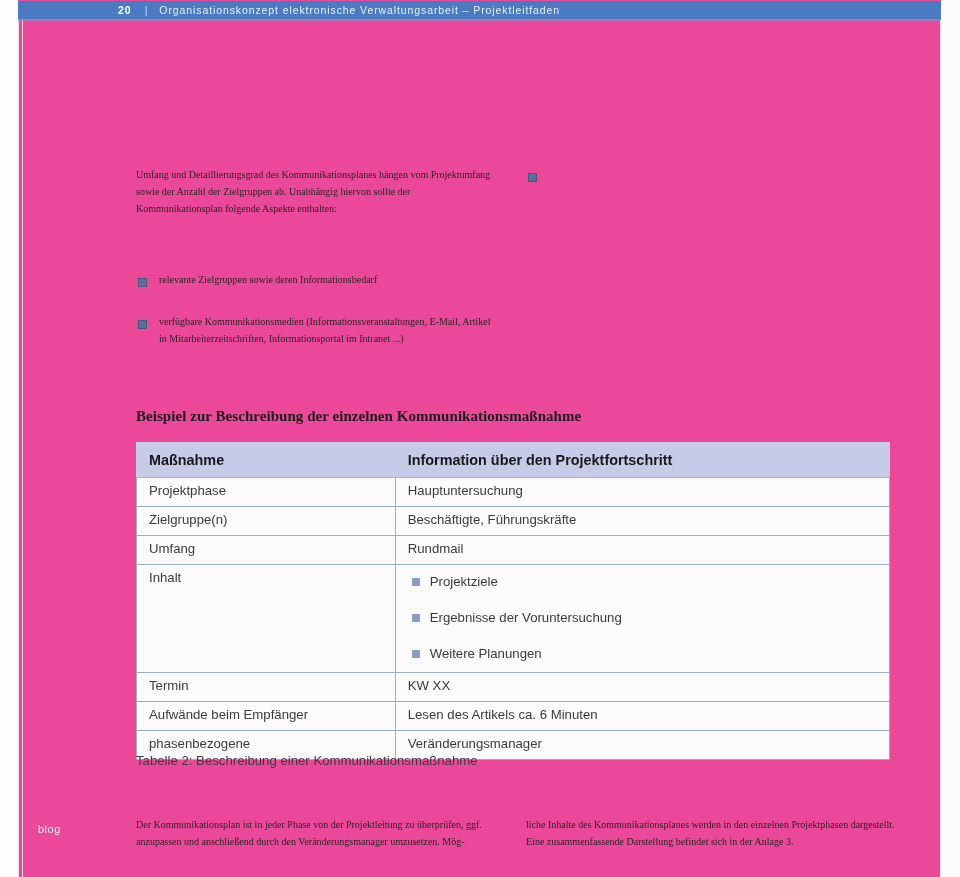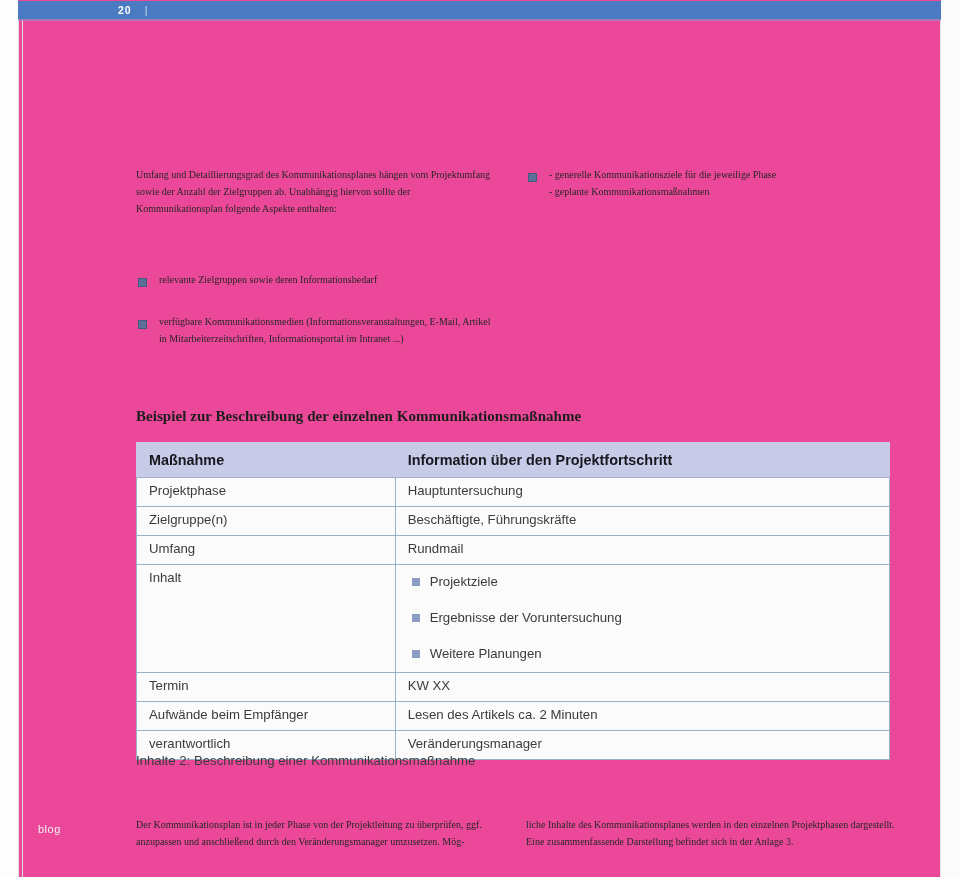--- a/index.html
+++ b/index.html
@@ -219,20 +219,21 @@
   <div class="page-edge-left"></div>
   <div class="page-edge-right"></div>
   <div class="gutter-line a"></div>
   <div class="gutter-line b"></div>
   <div class="gutter-line c"></div>
 
   <div class="header-bar">
     <div class="hdr-inner">
       <span class="pagenum">20</span>
       <span class="sep">|</span>
+      <span class="hdr-title">Organisationskonzept elektronische Verwaltungsarbeit – Projektleitfaden</span>
     </div>
   </div>
   <div class="header-underline"></div>
 
   <div class="content">
 
     <div class="col-left body-text" style="top:166px;">
       <p style="margin:0;">Umfang und Detaillierungsgrad des Kommunikationsplanes hängen vom Projektumfang sowie der Anzahl der Zielgruppen ab. Unabhängig hiervon sollte der Kommunikationsplan folgende Aspekte enthalten:</p>
     </div>
 
@@ -246,24 +247,20 @@
     <div class="col-left body-text" style="top:313px;">
       <div class="bullet-row">
         <span class="bullet-sq"></span>
         <span>verfügbare Kommunikationsmedien (Informationsveranstaltungen, E-Mail, Artikel in Mitarbeiterzeitschriften, Informationsportal im Intranet ...)</span>
       </div>
     </div>
 
     <div class="col-right body-text" style="top:166px;">
       <div class="bullet-row">
         <span class="bullet-sq"></span>
-      </div>
-      <div class="bullet-row" style="padding-left:23px;">
-        <div class="dash-row">- generelle Kommunikationsziele für die jeweilige Phase</div>
-        <div class="dash-row">- geplante Kommunikationsmaßnahmen</div>
       </div>
     </div>
 
     <div class="table-caption-top">Beispiel zur Beschreibung der einzelnen Kommunikationsmaßnahme</div>
 
     <table class="tbl">
       <colgroup>
           <col class="c1">
           <col class="c2">
         </colgroup>
@@ -295,30 +292,30 @@
               <li><span class="sq"></span><span>Weitere Planungen</span></li>
             </ul>
           </td>
         </tr>
         <tr>
           <td>Termin</td>
           <td>KW XX</td>
         </tr>
         <tr>
           <td>Aufwände beim Empfänger</td>
-          <td>Lesen des Artikels ca. 2 Minuten</td>
-        </tr>
-        <tr>
-          <td>verantwortlich</td>
+          <td>Lesen des Artikels ca. 6 Minuten</td>
+        </tr>
+        <tr>
+          <td>phasenbezogene</td>
           <td>Veränderungsmanager</td>
         </tr>
       </tbody>
     </table>
 
-    <div class="table-caption-bottom">Inhalte 2: Beschreibung einer Kommunikationsmaßnahme</div>
+    <div class="table-caption-bottom">Tabelle 2: Beschreibung einer Kommunikationsmaßnahme</div>
 
     <div class="col-left body-text" style="top:816px;">
       <p style="margin:0;">Der Kommunikationsplan ist in jeder Phase von der Projektleitung zu überprüfen, ggf. anzupassen und anschließend durch den Veränderungsmanager umzusetzen. Mög-</p>
     </div>
     <div class="col-right body-text" style="top:816px;">
       <p style="margin:0;">liche Inhalte des Kommunikationsplanes werden in den einzelnen Projektphasen dargestellt. Eine zusammenfassende Darstellung befindet sich in der Anlage 3.</p>
     </div>
 
     <div class="watermark">blog</div>
   </div>

